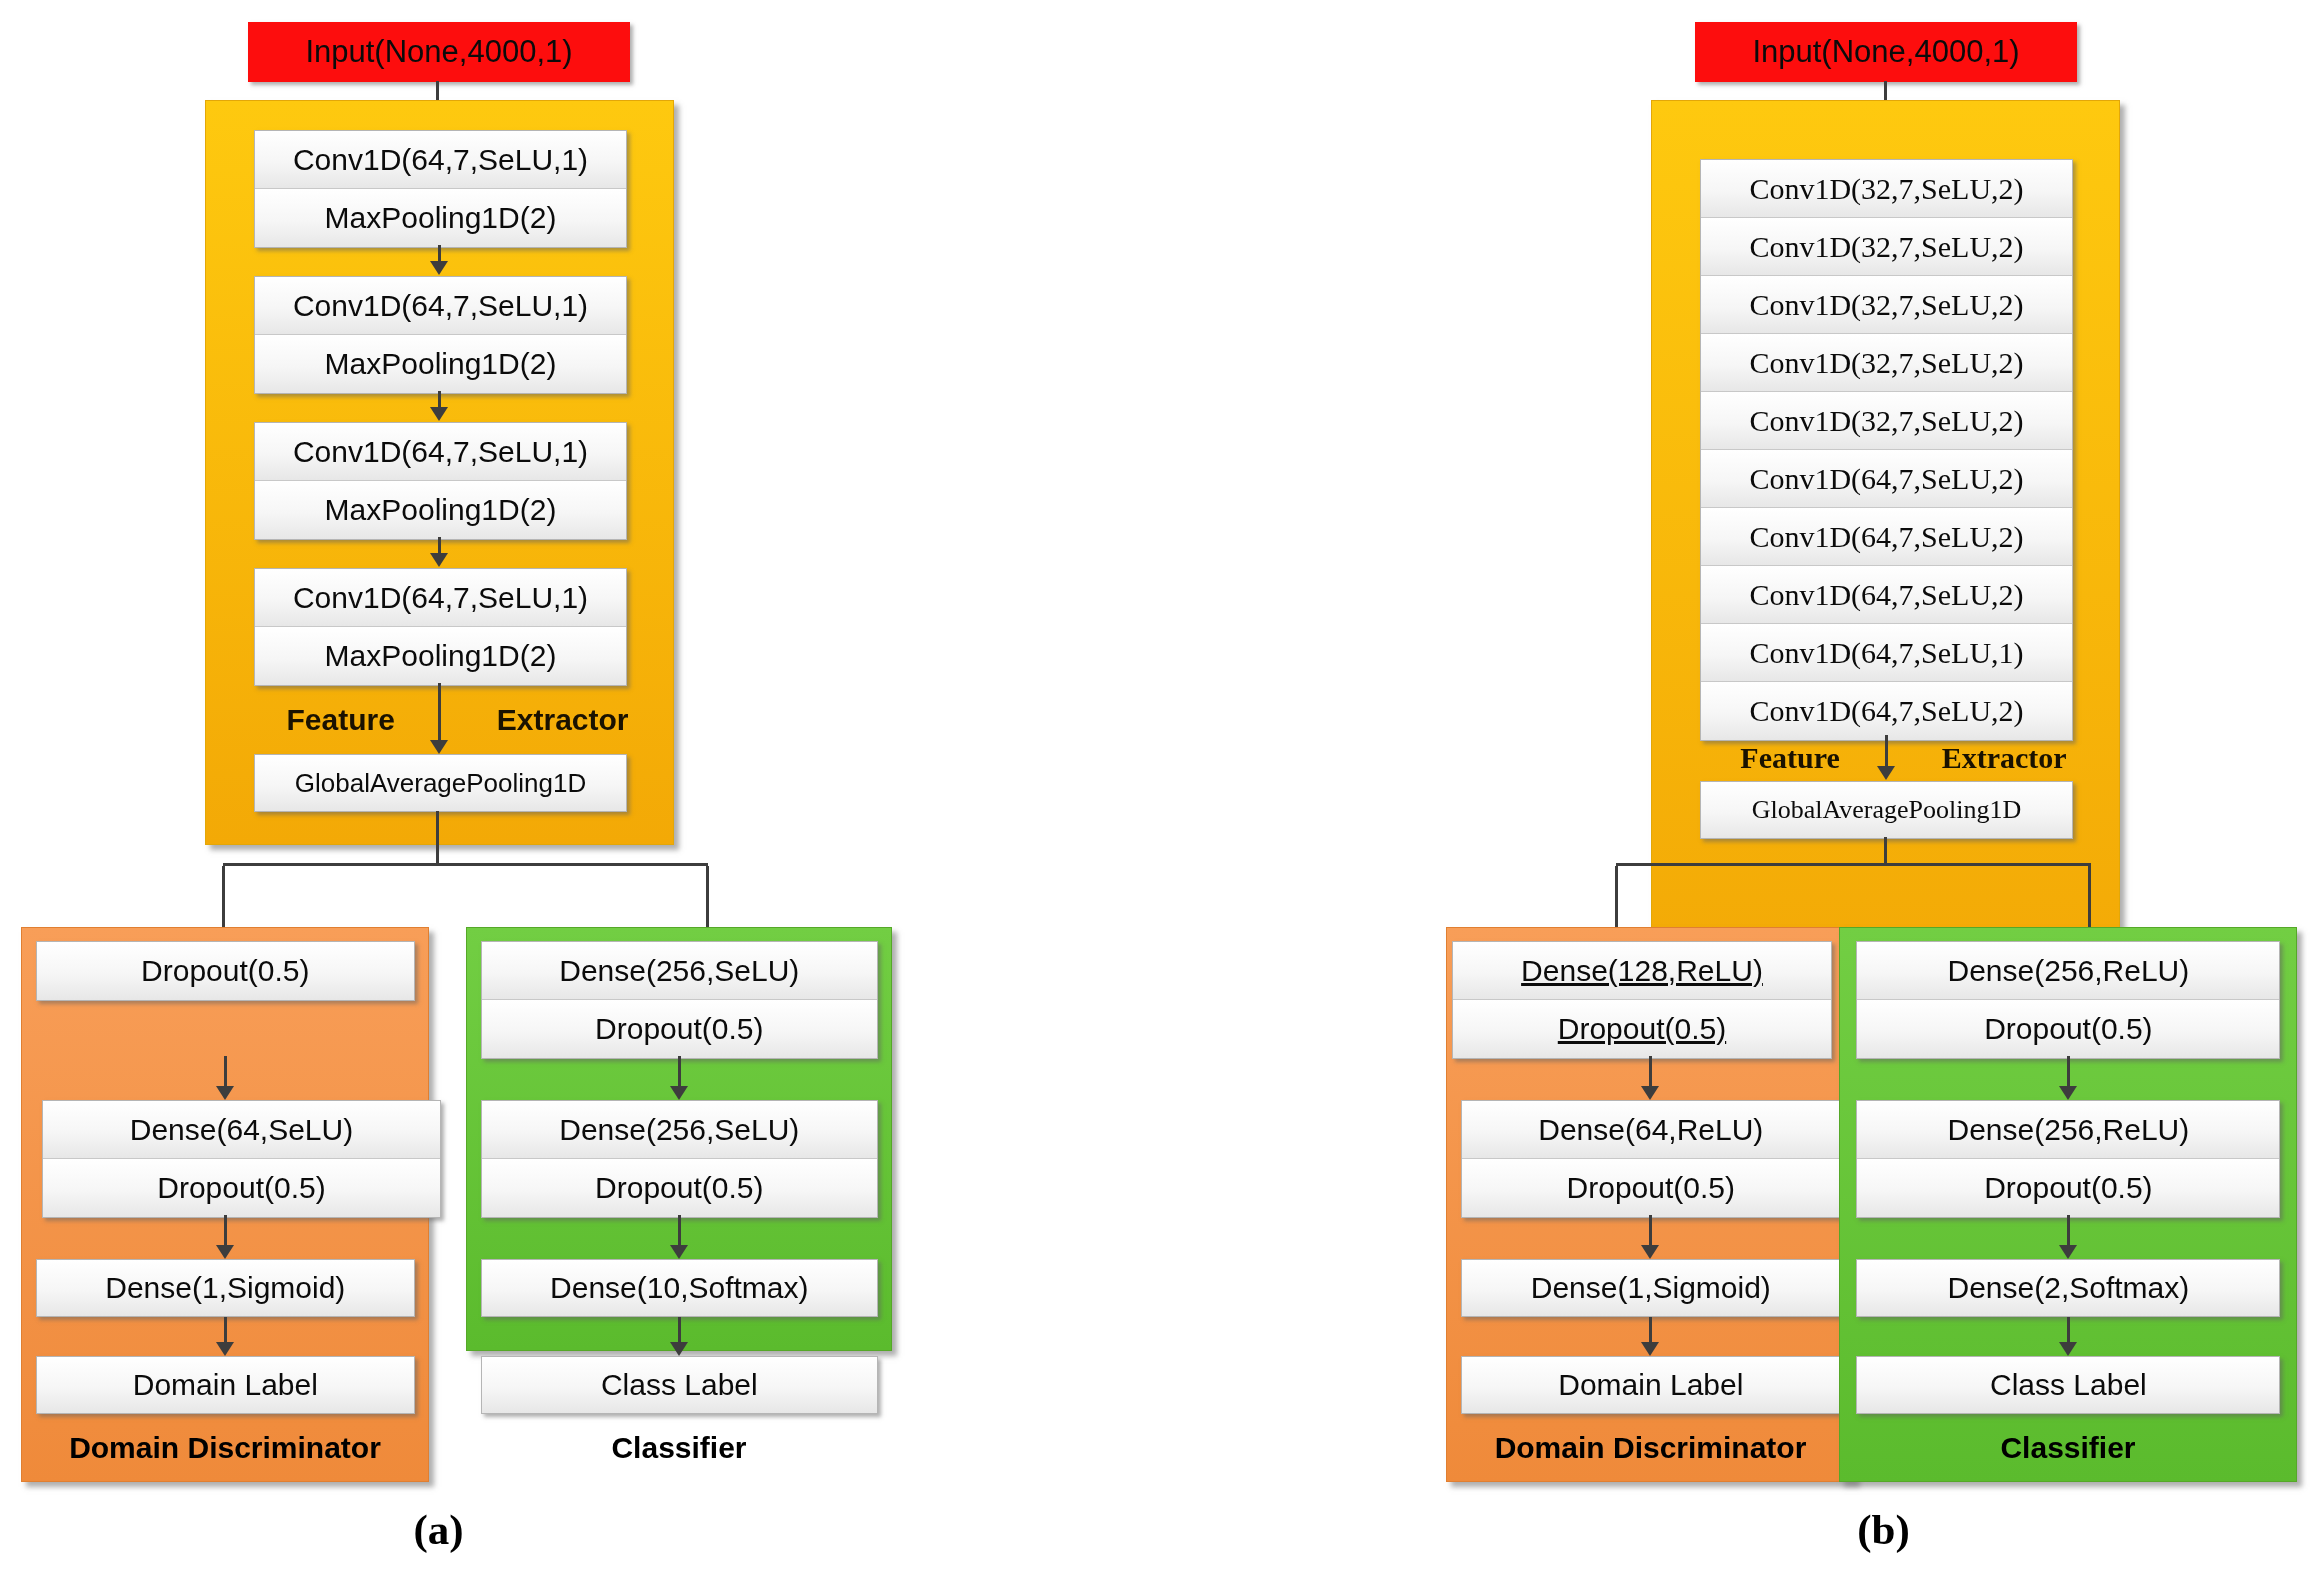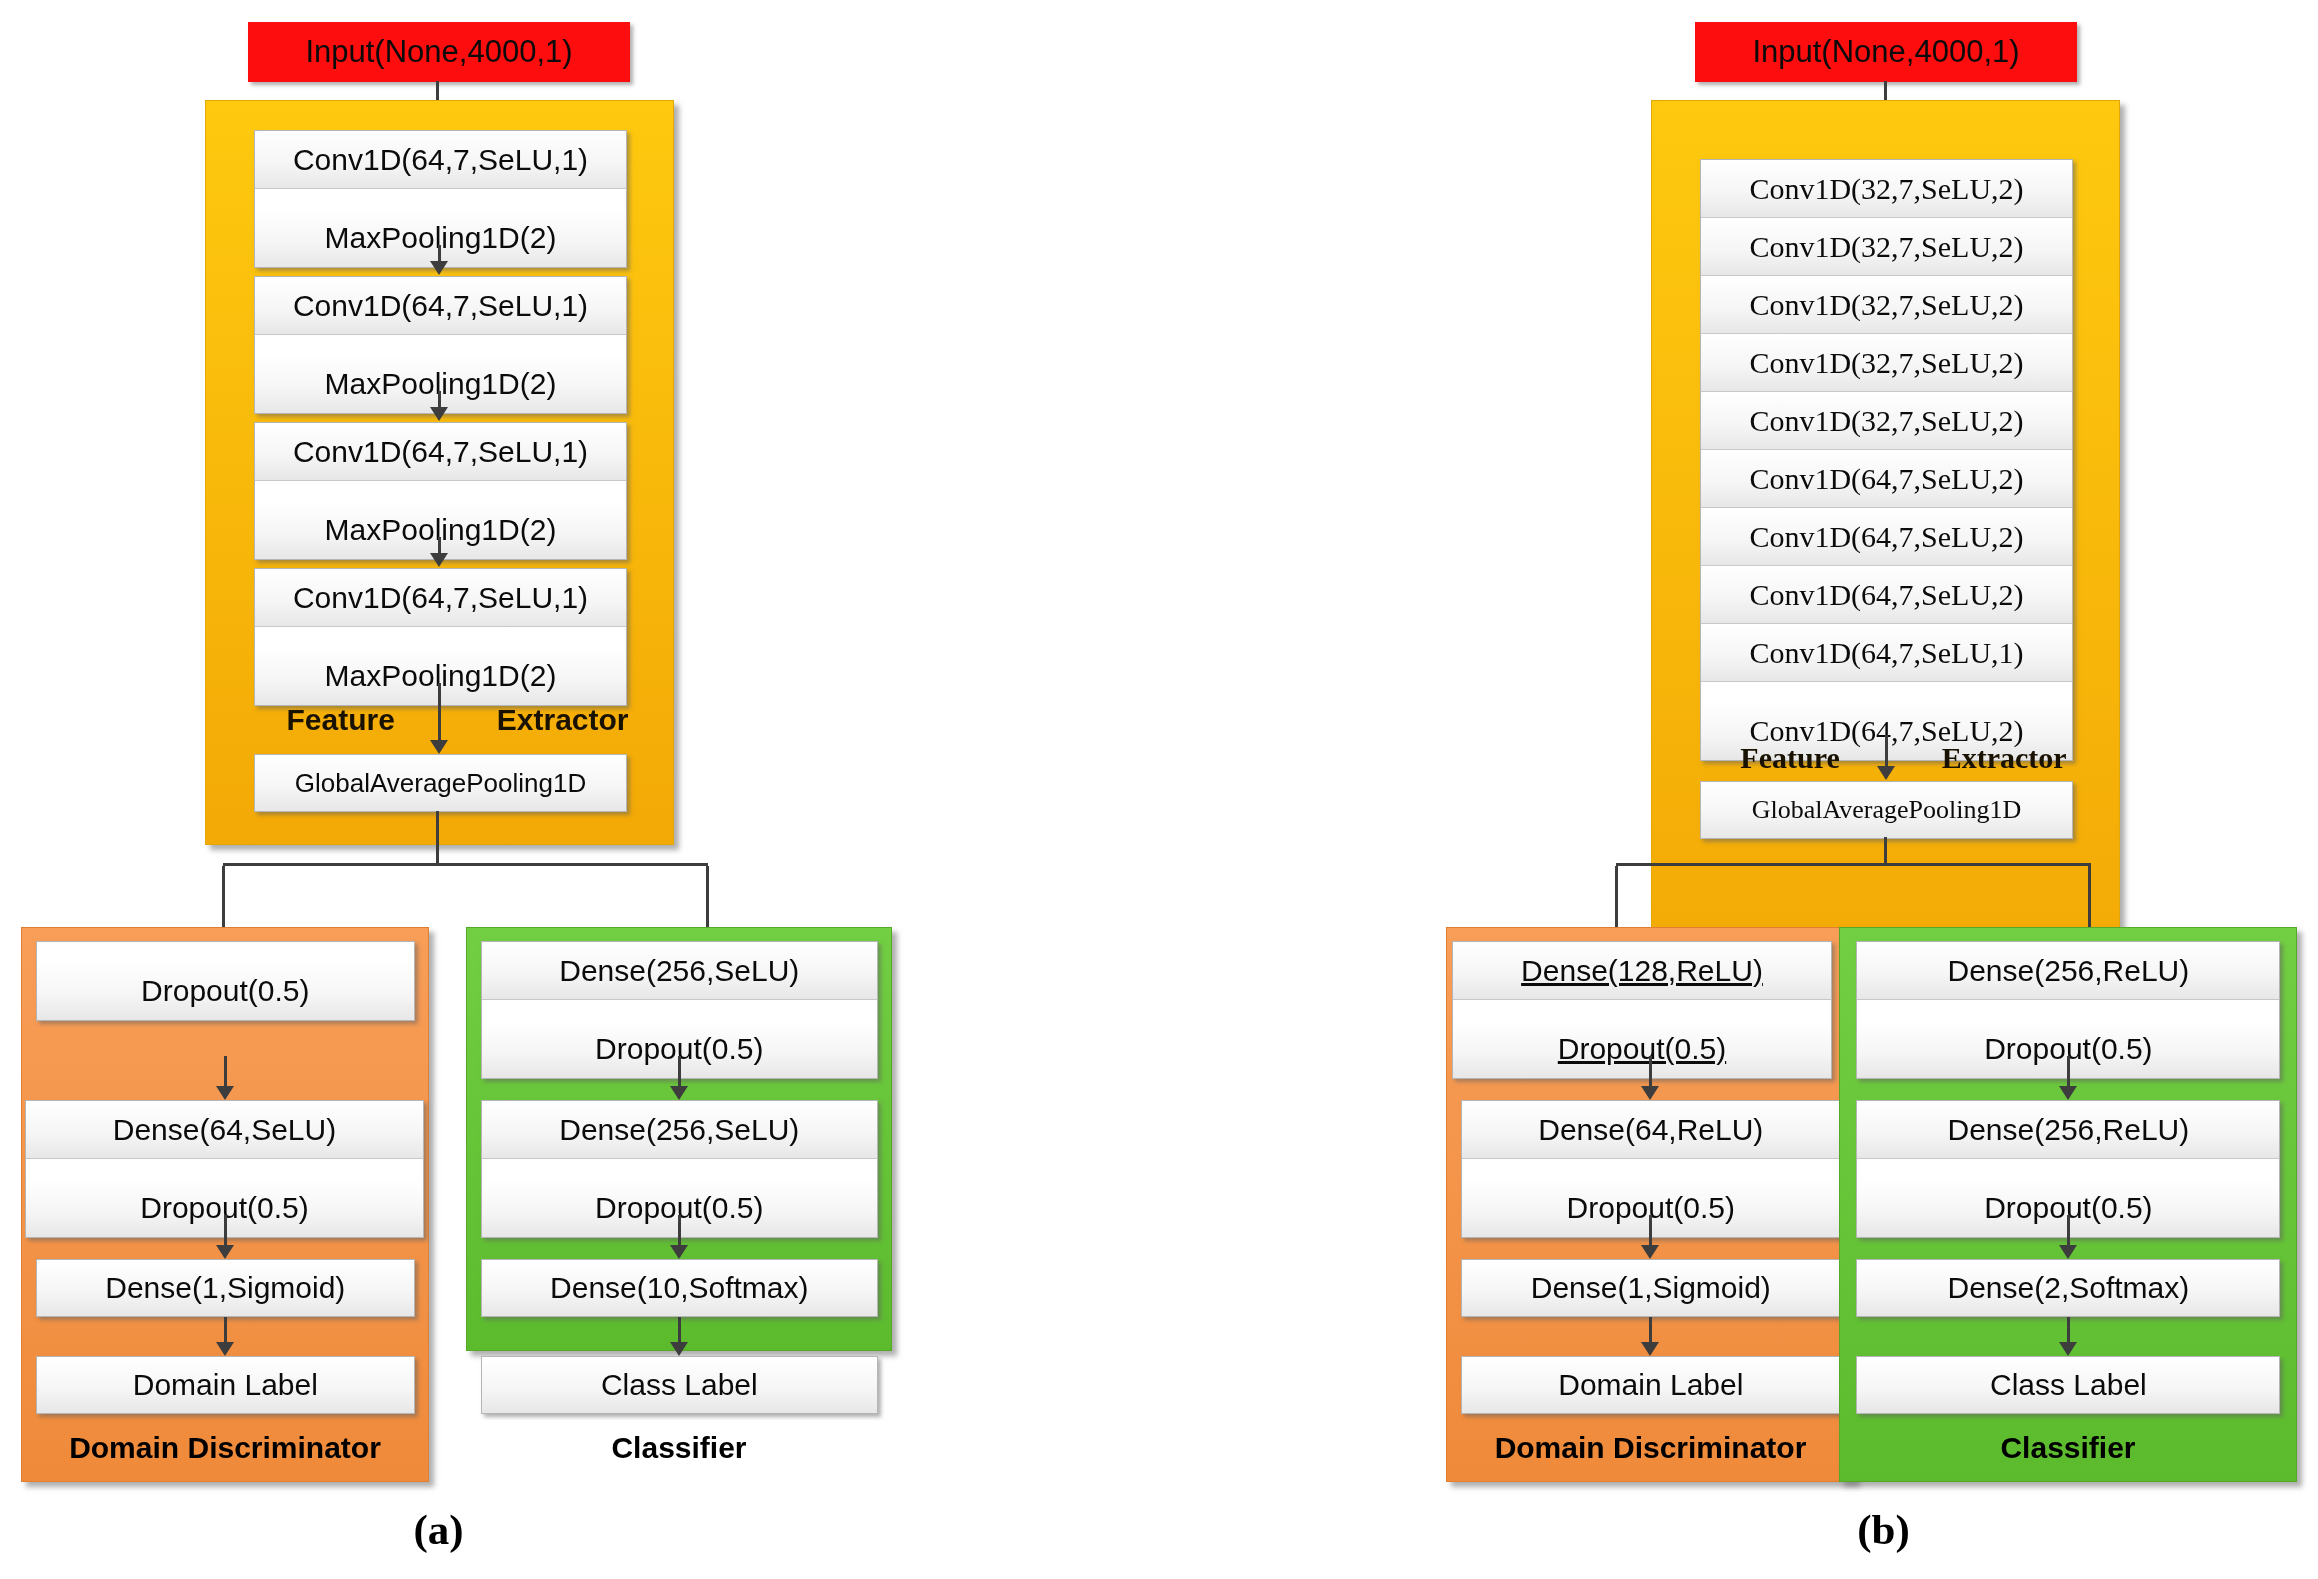--- a/index.html
+++ b/index.html
@@ -43,21 +43,21 @@
     border:1.3px solid var(--rowborder);
     box-shadow:3.3px 3.3px 3.9px rgba(100,100,100,.5);
     background:#ffffff;
   }
   .row{
     display:flex;align-items:center;justify-content:center;
     height:58px;font-size:30px;
     background:linear-gradient(180deg,#ffffff 0%,#f6f6f6 55%,#e7e7e7 100%);
     border-bottom:1.3px solid #c8c8c8;box-sizing:border-box;
   }
-  .row:last-child{border-bottom:none;margin-top:20px;}
+  .row:last-child{border-bottom:none;}
   .single{
     display:flex;align-items:center;justify-content:center;
     font-size:30px;
     background:linear-gradient(180deg,#ffffff 0%,#f6f6f6 55%,#e7e7e7 100%);
     border:1.3px solid var(--rowborder);
     box-shadow:3.3px 3.3px 3.9px rgba(100,100,100,.5);
   }
   .gapfont{font-size:26px;}
   .varrow{width:2.6px;background:var(--arrow);}
   .varrow::after{
@@ -130,21 +130,21 @@
     <div class="abs vline" style="left:436px;top:811px;height:55px;"></div>
     <div class="abs hline" style="left:223px;top:863px;width:485px;"></div>
     <div class="abs varrow" style="left:222px;top:866px;height:61px;"></div>
     <div class="abs varrow" style="left:706px;top:866px;height:61px;"></div>
 
     <div class="abs orangebox" style="left:21px;top:927px;width:408px;height:555px;">
       <div class="abs group" style="left:13.8px;top:13px;width:379px;">
         <div class="row">Dropout(0.5)</div>
       </div>
       <div class="abs varrow" style="left:202px;top:128px;height:29.5px;"></div>
-      <div class="abs group" style="left:3px;top:172px;width:399px;">
+      <div class="abs group" style="left:20px;top:172px;width:399px;">
         <div class="row">Dense(64,SeLU)</div>
         <div class="row">Dropout(0.5)</div>
       </div>
       <div class="abs varrow" style="left:202px;top:287px;height:29.5px;"></div>
       <div class="abs single" style="left:13.8px;top:331px;width:379px;height:58px;">Dense(1,Sigmoid)</div>
       <div class="abs varrow" style="left:202px;top:389px;height:25px;"></div>
       <div class="abs single" style="left:13.8px;top:428px;width:379px;height:58px;">Domain Label</div>
       <div class="abs branch-title" style="top:503px;">Domain Discriminator</div>
     </div>
 

